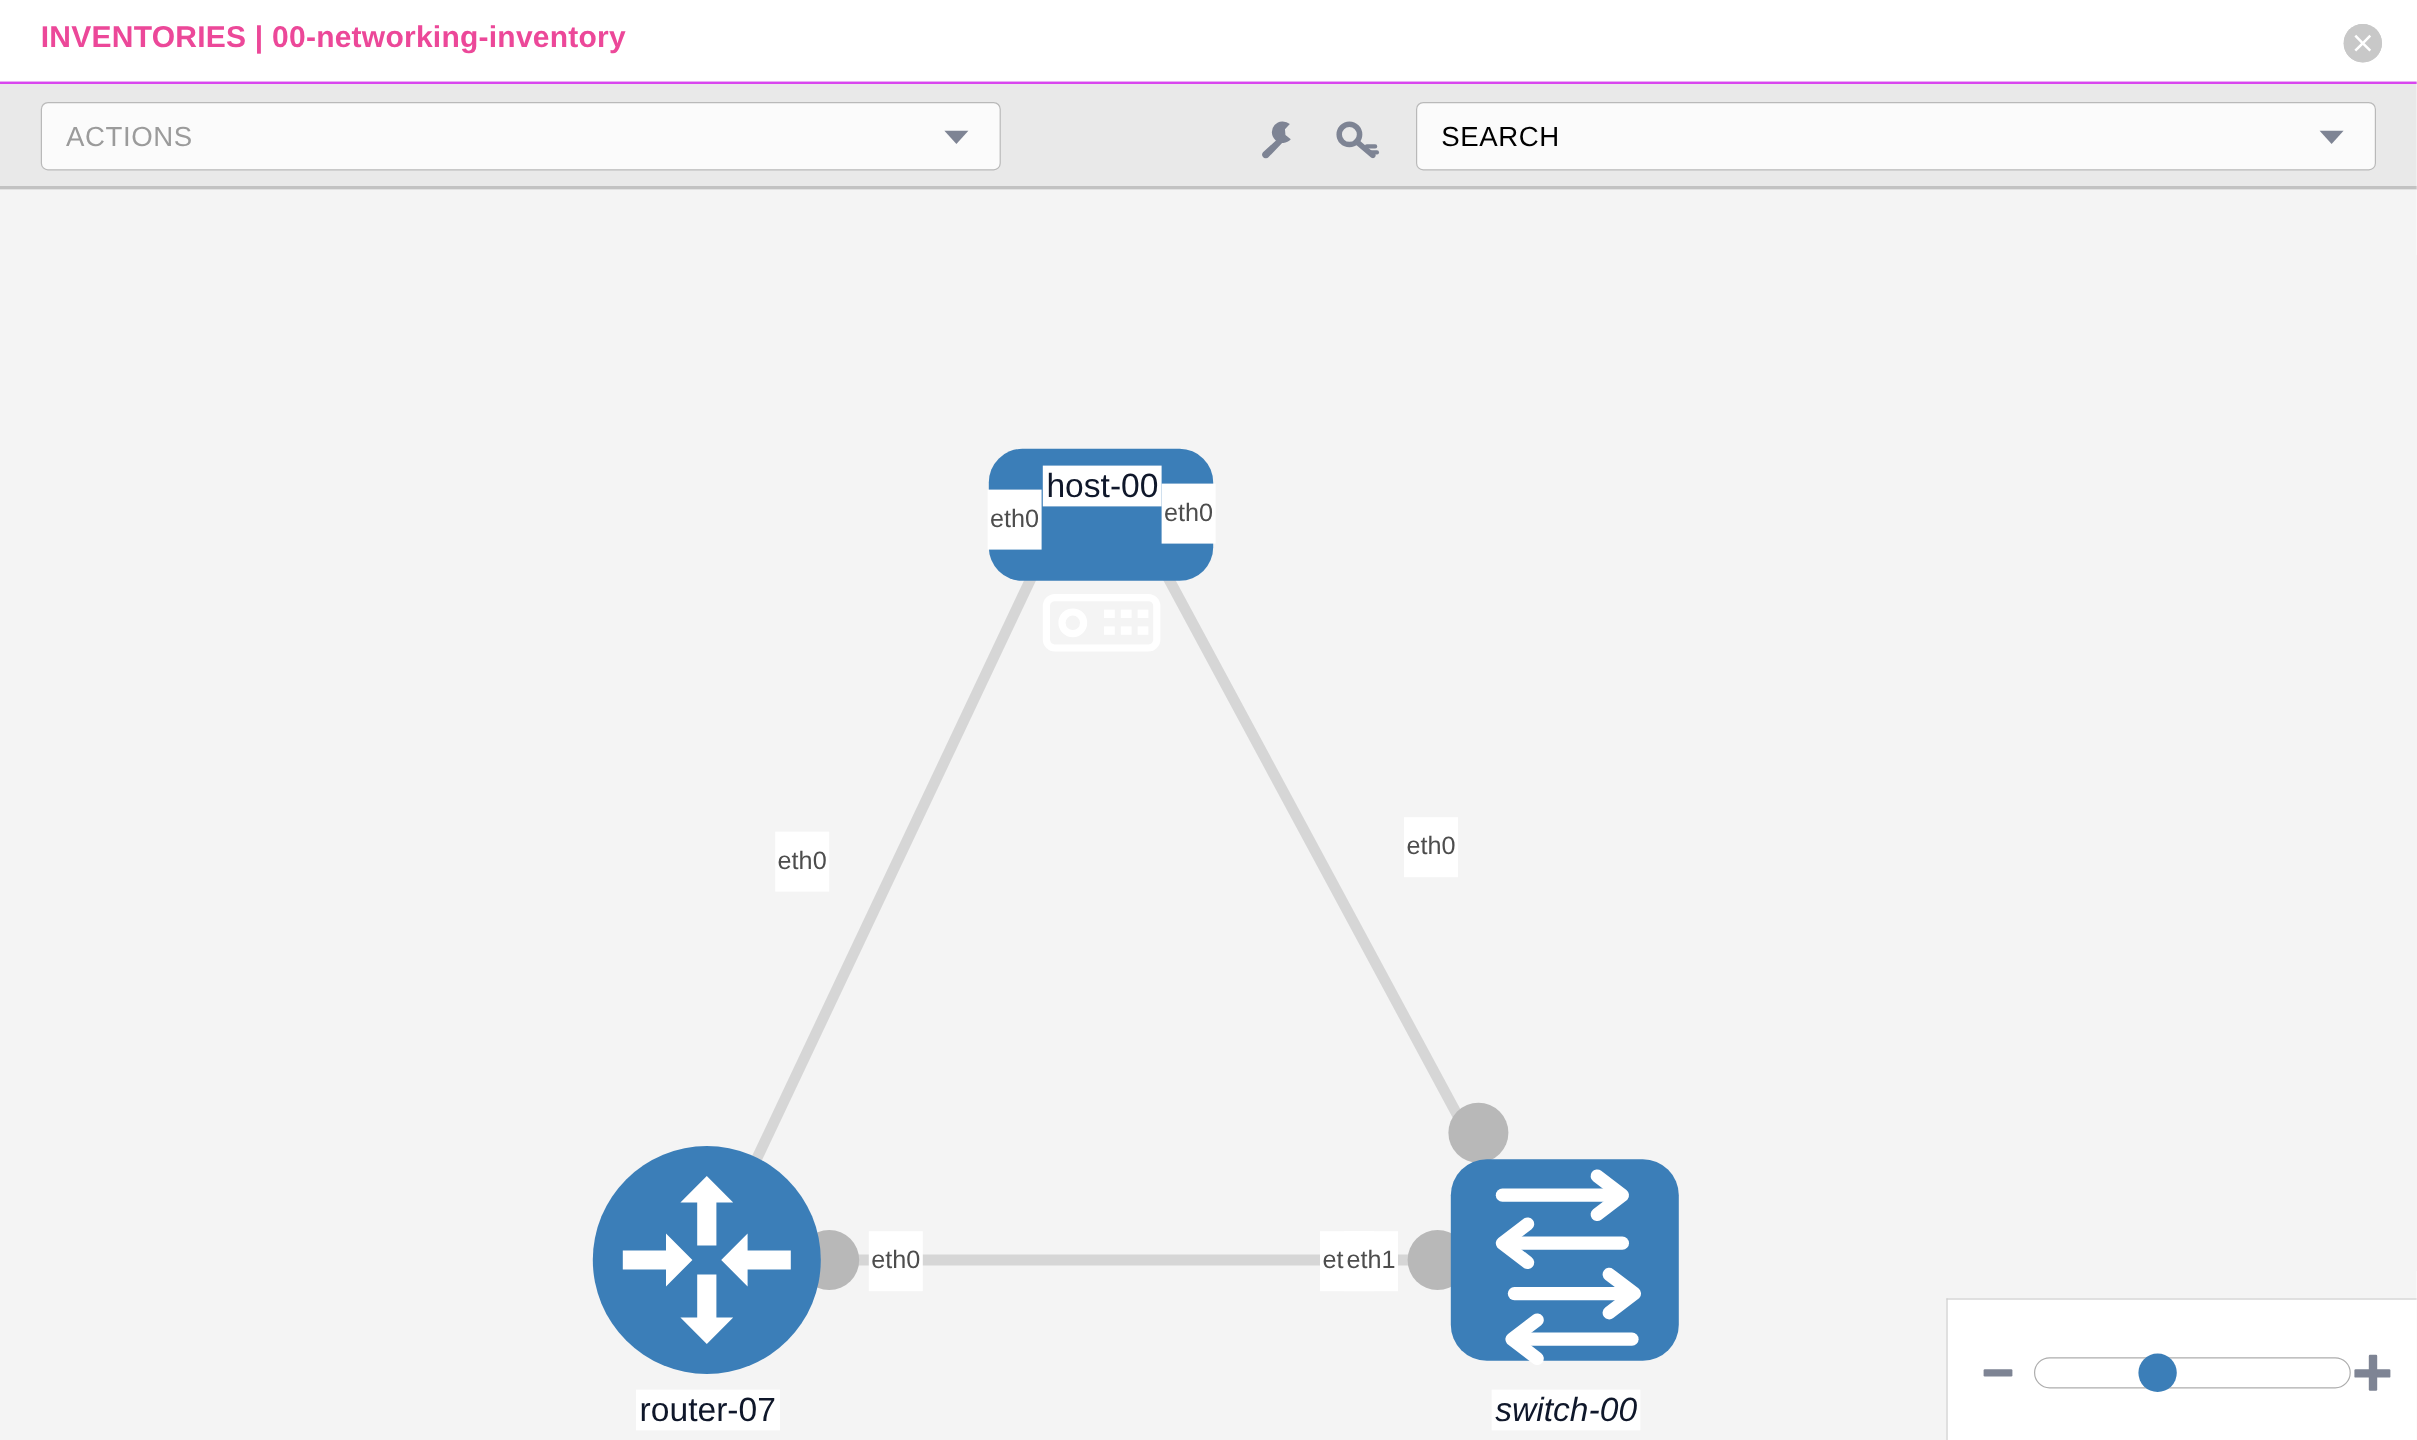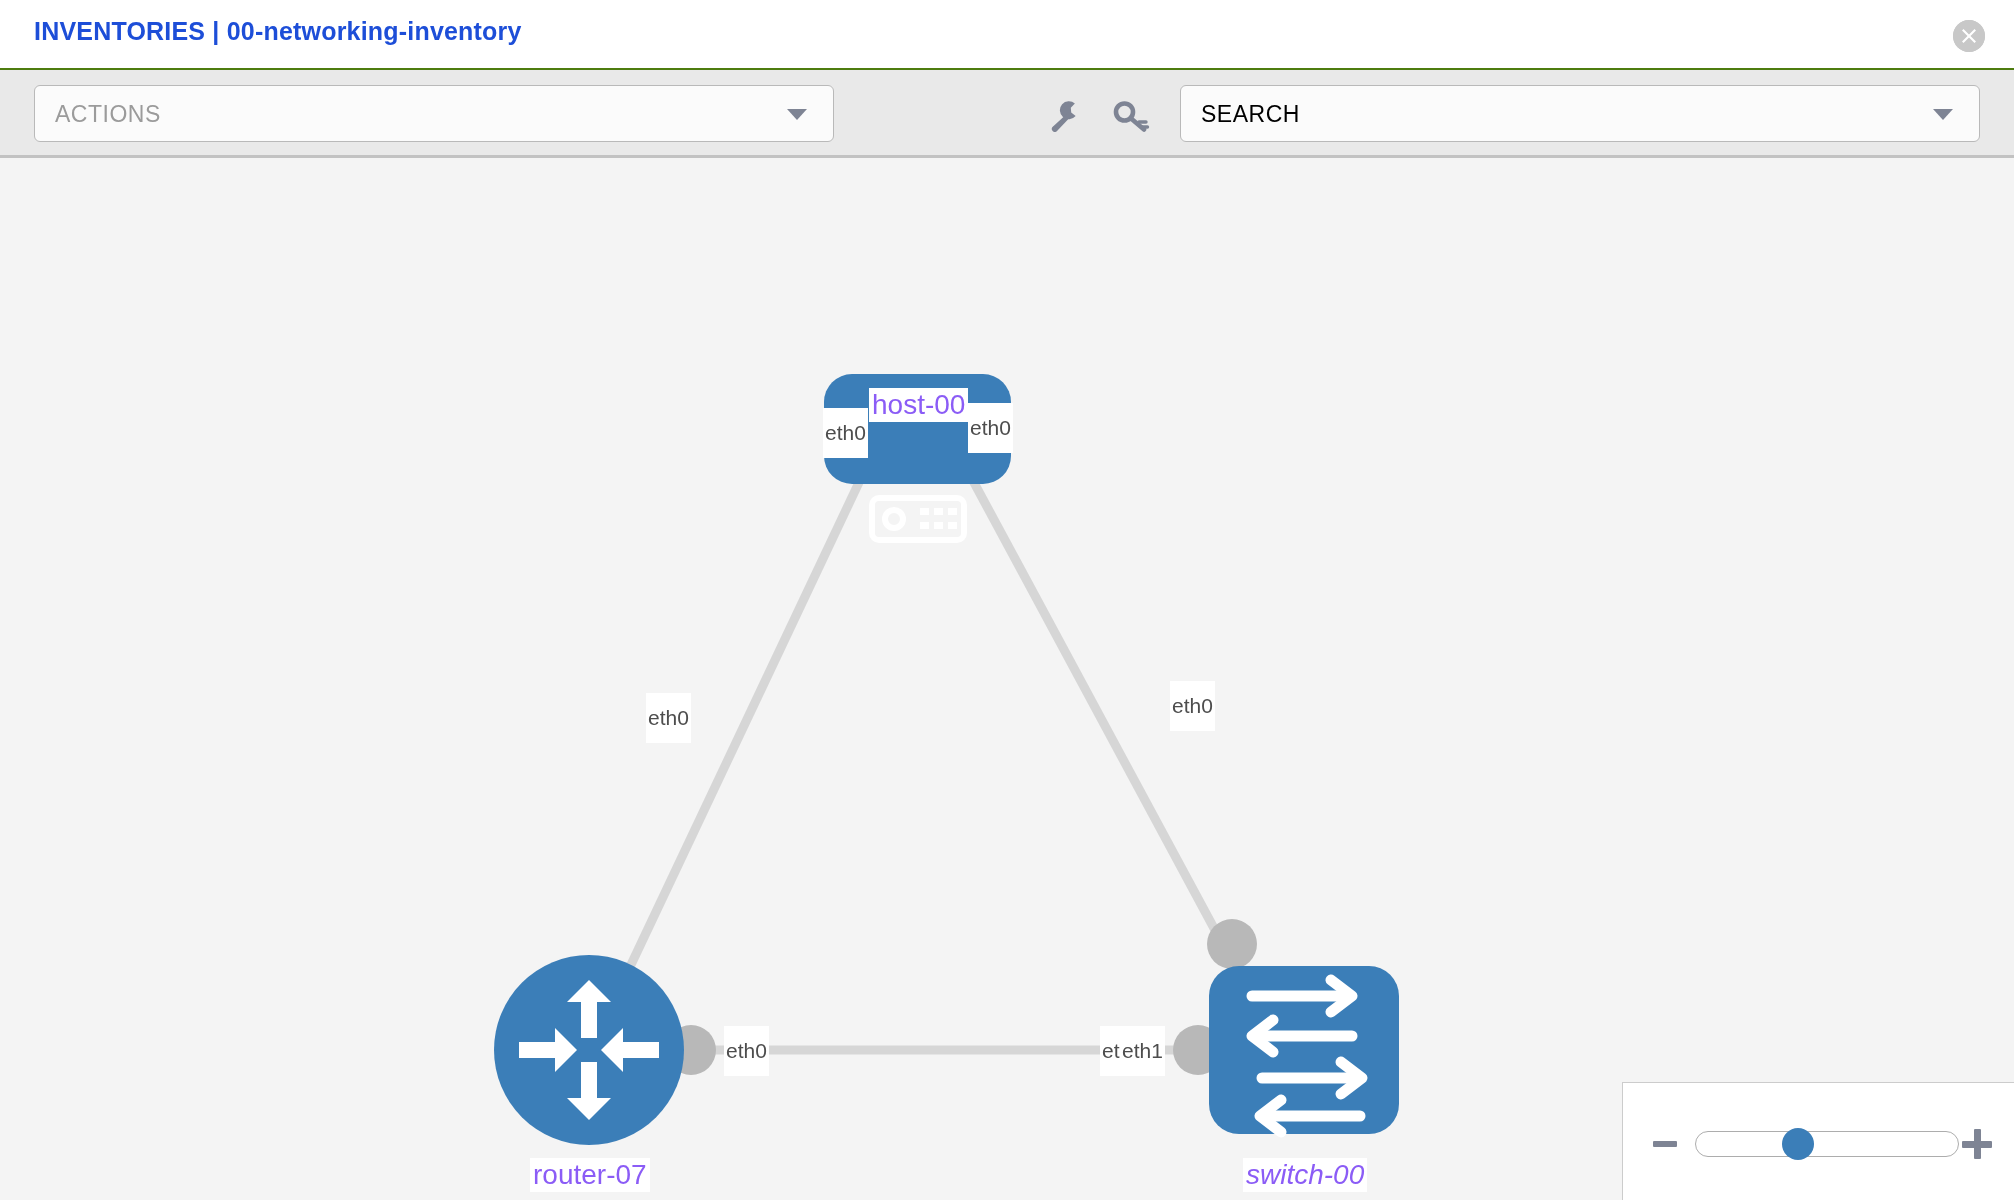--- a/index.html
+++ b/index.html
@@ -27,21 +27,21 @@
     height: 68px;
     background: #ffffff;
     box-sizing: border-box;
   }
   .header-title {
     position: absolute;
     left: 34px;
     top: 17px;
     font-size: 25px;
     font-weight: bold;
-    color: #1d4ed8;
+    color: #ec4899;
     letter-spacing: 0.2px;
     white-space: nowrap;
   }
   .close-btn {
     position: absolute;
     right: 29px;
     top: 20px;
     width: 32px;
     height: 32px;
     border-radius: 50%;
@@ -50,21 +50,21 @@
   }
   .close-btn svg { display: block; }
 
   
   .toolbar {
     position: absolute;
     left: 0; top: 68px;
     width: 2014px;
     height: 90px;
     background: #e9e9e9;
-    border-top: 2px solid #4d7c0f;
+    border-top: 2px solid #d946ef;
     border-bottom: 3px solid #c2c2c2;
     box-sizing: border-box;
     padding-left: 14px;
   }
   .actions-select {
     position: absolute;
     left: 34px;
     top: 15px;
     width: 800px;
     height: 57px;
@@ -136,21 +136,21 @@
     position: absolute;
     left: 0; top: 0;
     width: 2014px;
     height: 1042px;
   }
 
   
   .node-label {
     position: absolute;
     background: #ffffff;
-    color: #8b5cf6;
+    color: #0f172a;
     font-size: 28px;
     line-height: 34px;
     padding: 0 3px;
     white-space: nowrap;
   }
   .port-label {
     position: absolute;
     background: #ffffff;
     color: #4d4d4d;
     font-size: 21px;

